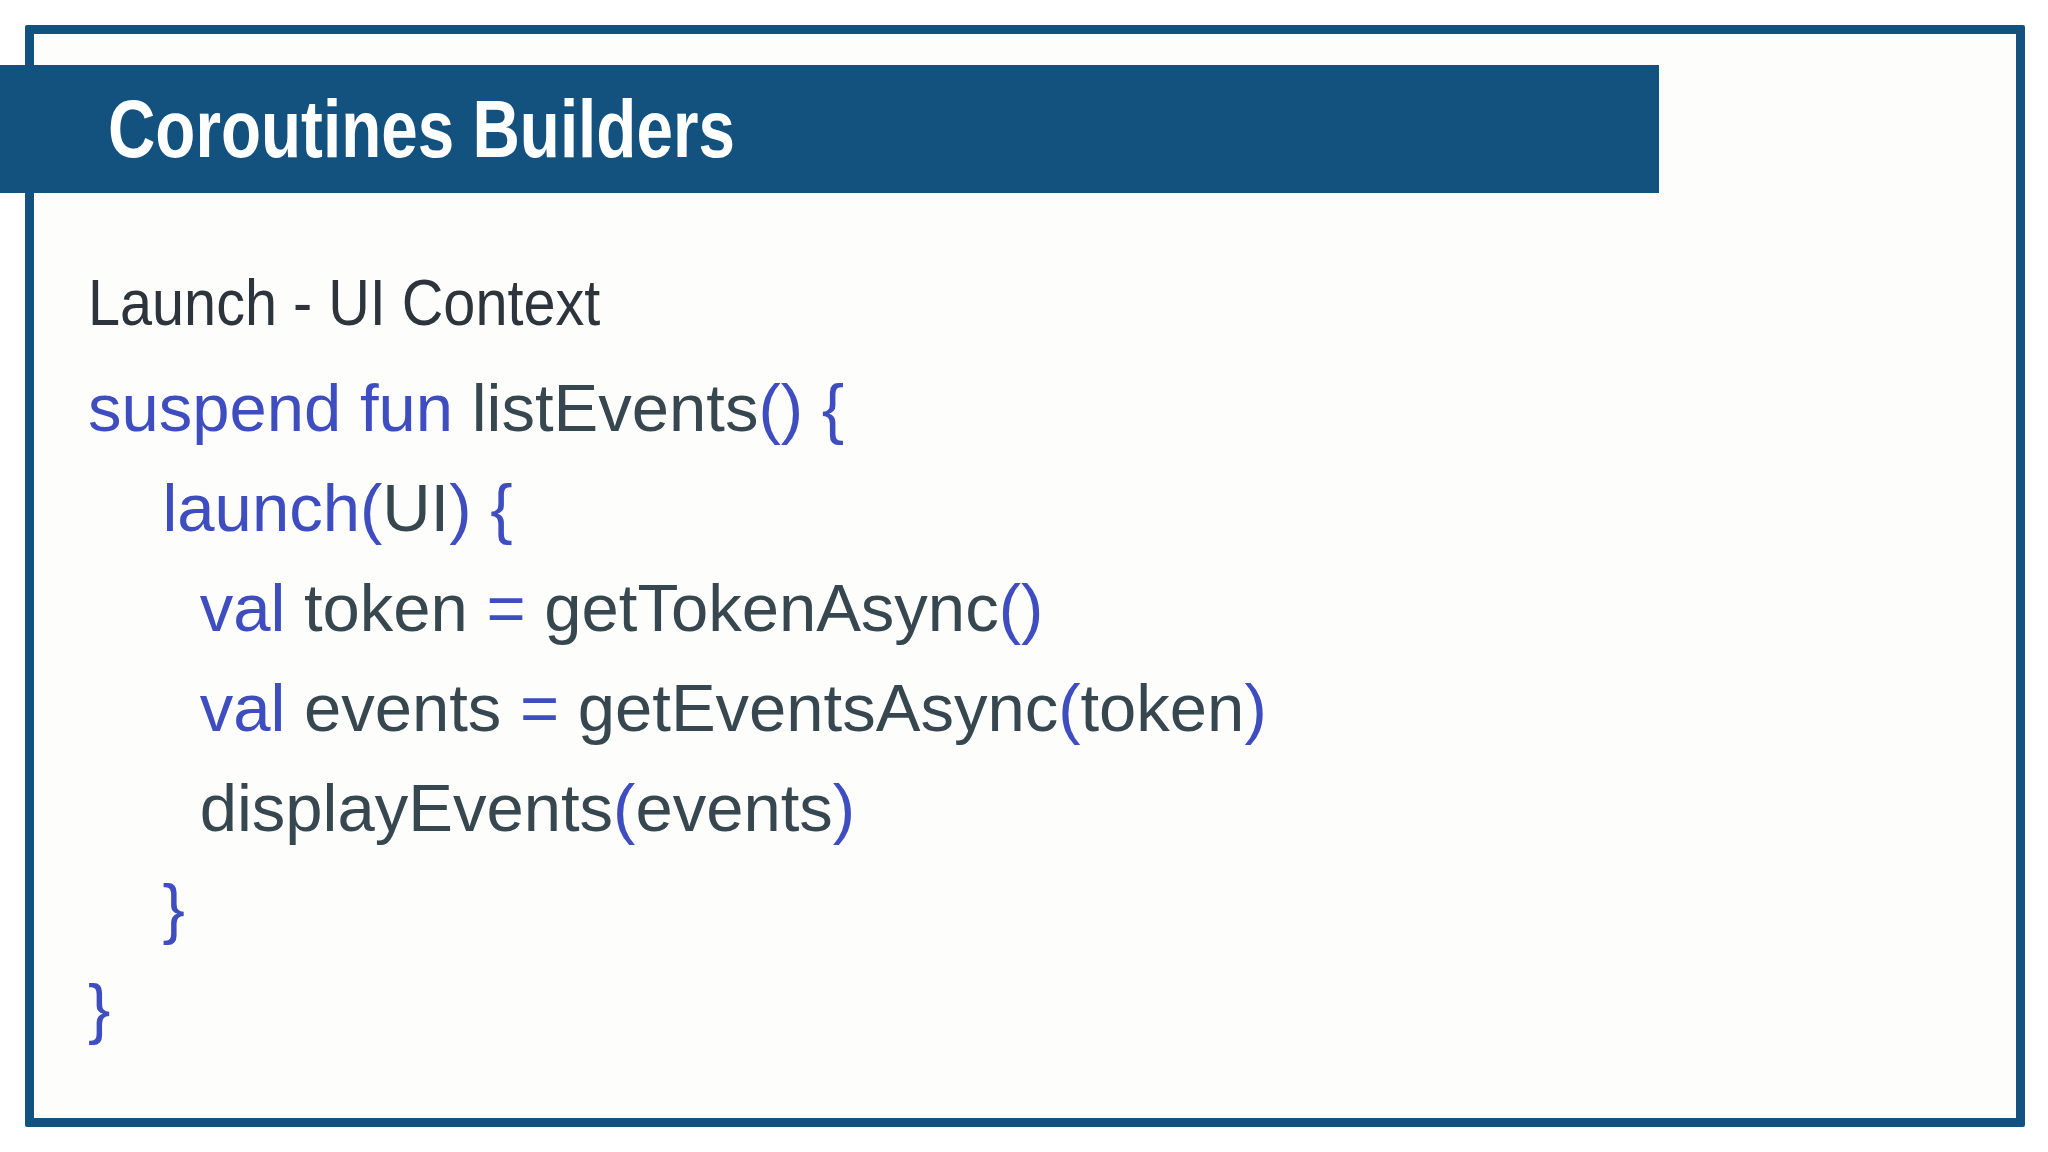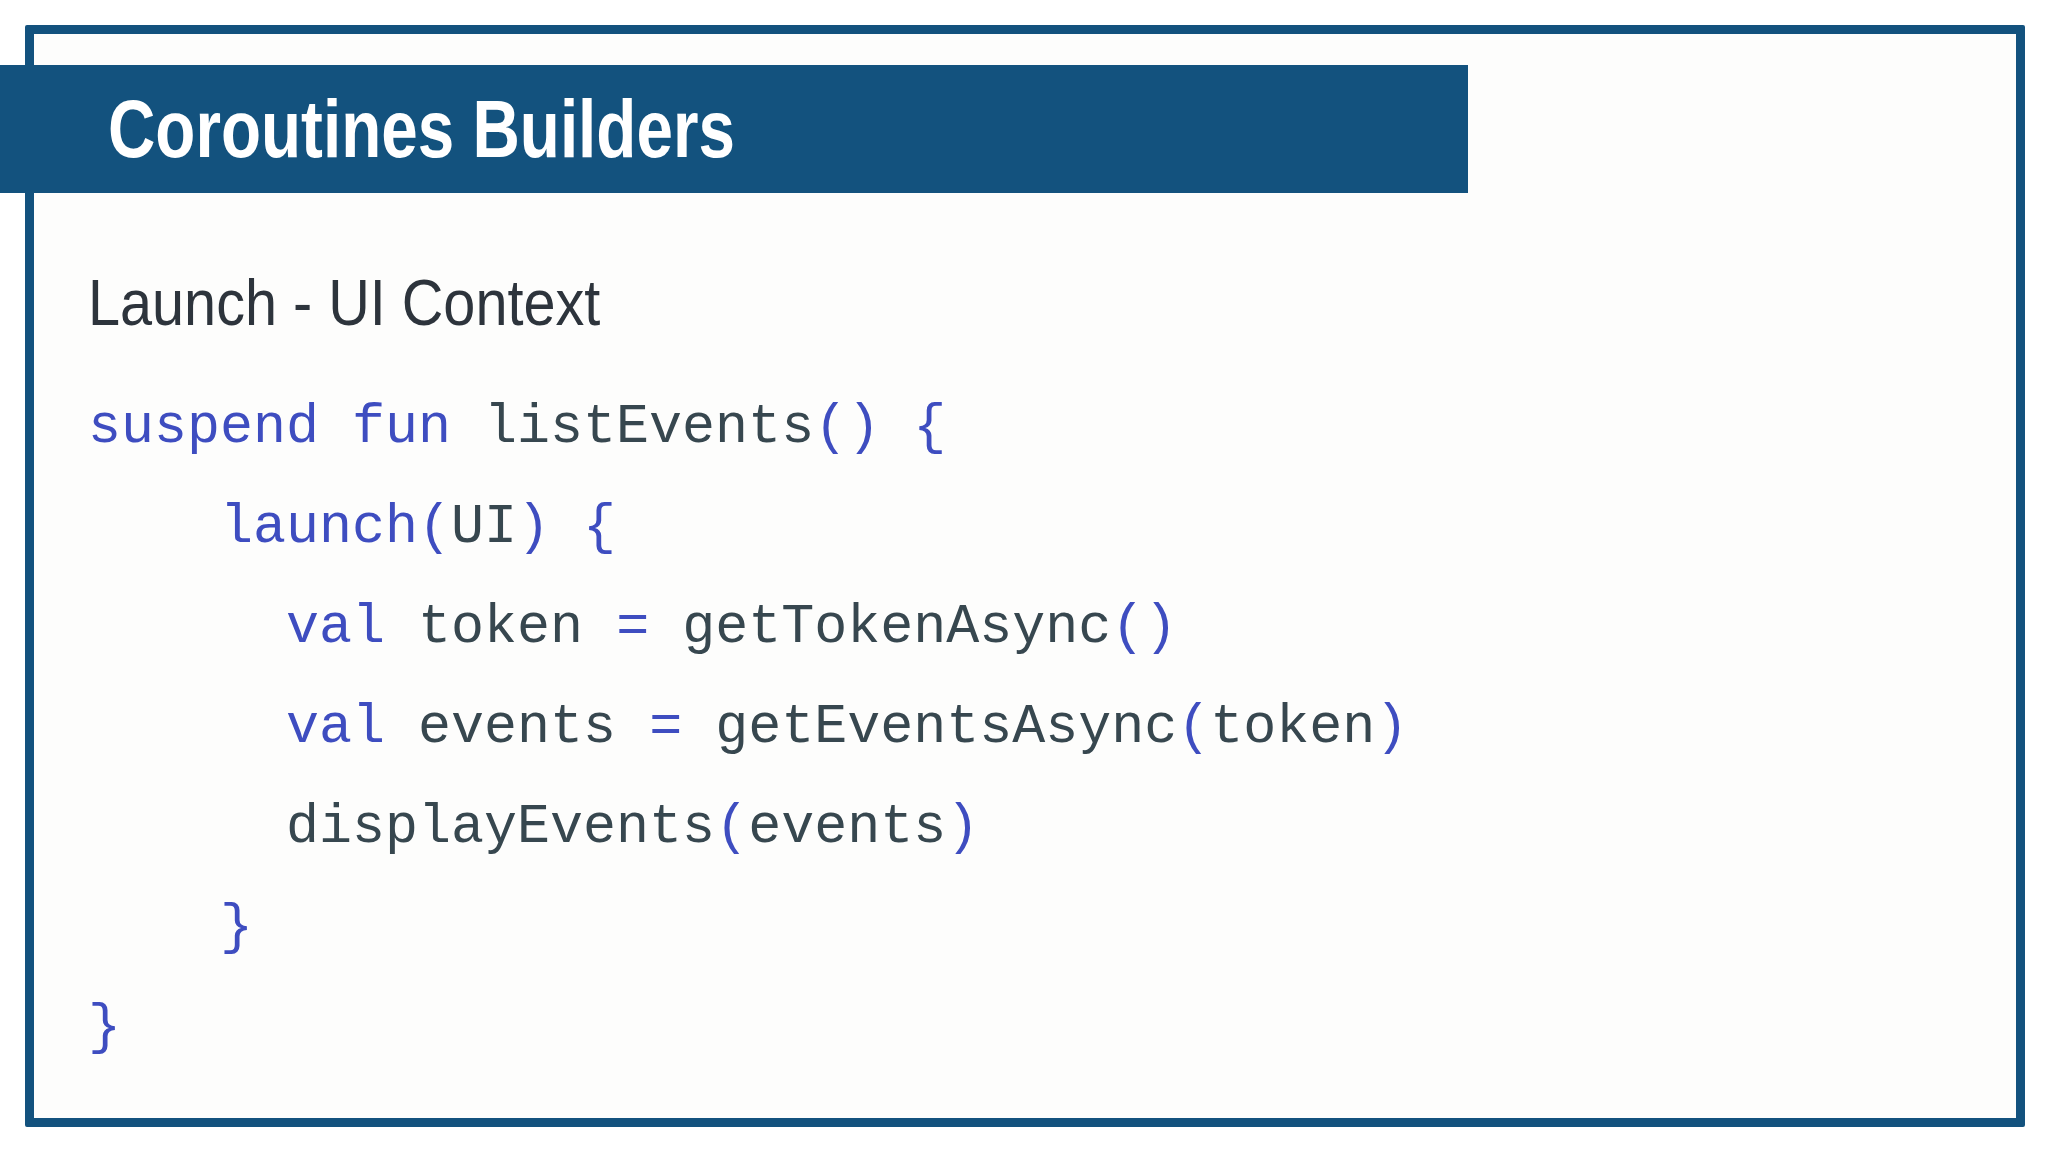--- a/index.html
+++ b/index.html
@@ -17,21 +17,21 @@
   
   .frame{
     position:absolute;left:25px;top:25px;width:2000px;height:1102px;
     border:9px solid var(--frame-blue);
     background:var(--slide-bg);
     border-radius:2px;
   }
 
   
   .titlebar{
-    position:absolute;left:0;top:65px;width:1468px;height:128px;
+    position:absolute;left:0;top:65px;width:1659px;height:128px;
     background:var(--frame-blue);
     display:flex;align-items:center;
     z-index:2;
   }
   .titlebar .title{
     margin-left:108px;
     color:var(--title-white);
     font-size:82px;font-weight:700;
     letter-spacing:0px;white-space:nowrap;
     transform:scaleX(0.80);transform-origin:0 50%;
@@ -41,23 +41,23 @@
   .subtitle{
     position:absolute;left:88px;top:258px;z-index:2;
     color:var(--heading-dark);
     font-size:64px;font-weight:400;line-height:90px;
     white-space:nowrap;
     transform:scaleX(0.90);transform-origin:0 50%;
   }
 
   
   .code{
-    position:absolute;left:88px;top:378px;z-index:2;
-    font-family:Liberation Mono, monospace;
-    font-size:55px;line-height:100px;
+    position:absolute;left:88px;top:358px;z-index:2;
+    font-family:Liberation Sans, sans-serif;
+    font-size:67px;line-height:100px;
     color:var(--code-dark);
   }
   .code-line{white-space:pre;}
   .kw{color:var(--kw-blue);}
   .pl{color:var(--code-dark);}
 </style>
 </head>
 <body>
 
 <div class="stage">

